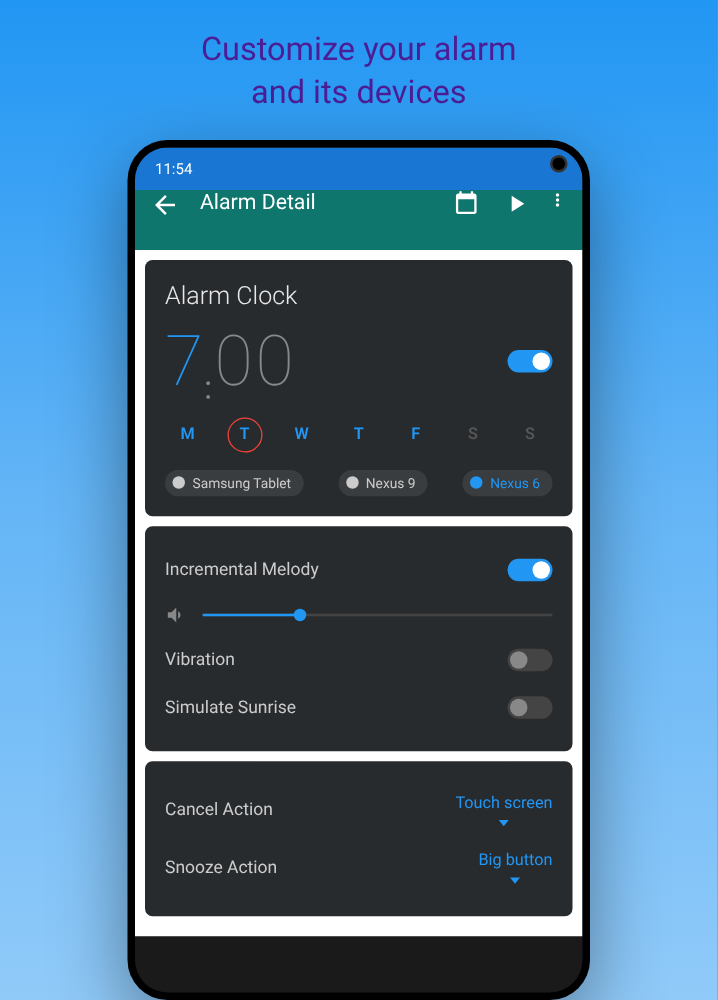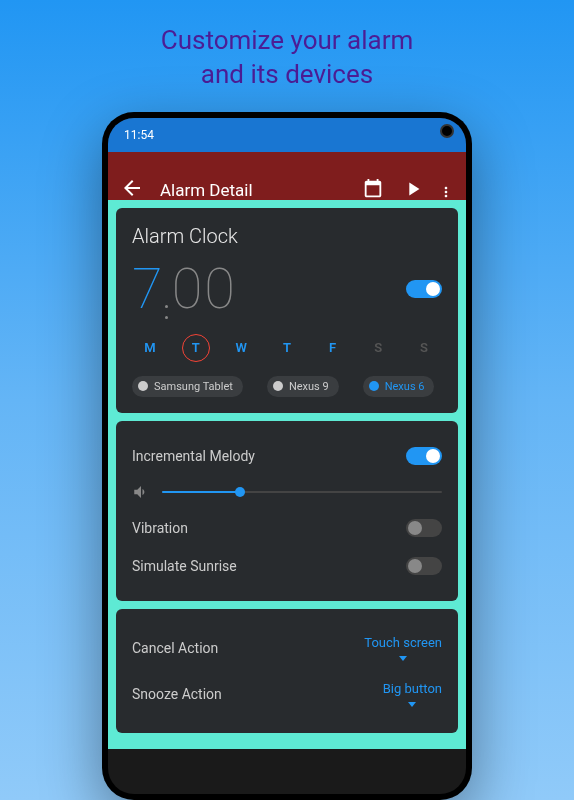--- a/index.html
+++ b/index.html
@@ -64,24 +64,24 @@
       background: #1976d2;
       height: 34px;
       display: flex;
       align-items: center;
       padding: 0 16px;
       color: white;
       font-size: 12px;
     }
     
     .app-bar {
-      background: #7f1d1d;
+      background: #0f766e;
       height: 48px;
       display: flex;
-      align-items: flex-end;
+      align-items: flex-start;
       padding: 0 12px;
       color: white;
     }
     
     .back-arrow {
       width: 24px;
       height: 24px;
       margin-right: 16px;
       cursor: pointer;
     }
@@ -99,21 +99,21 @@
       cursor: pointer;
     }
     
     .more-icon {
       width: 16px;
       margin-left: 14px;
       cursor: pointer;
     }
     
     .content {
-      background: #5eead4;
+      background: #ffffff;
       padding: 8px;
     }
     
     .card {
       background: #282b2e;
       border-radius: 6px;
       padding: 16px;
       margin-bottom: 8px;
     }
     
@@ -220,20 +220,21 @@
     
     .day-selected {
       color: #2196f3;
       border: 1.5px solid #f44336;
       border-radius: 50%;
     }
     
     .chips-row {
       display: flex;
       gap: 24px;
+      justify-content: space-between;
     }
     
     .chip {
       background: #3a3d40;
       border-radius: 14px;
       padding: 4px 10px 4px 6px;
       display: flex;
       align-items: center;
       gap: 6px;
       font-size: 11px;

